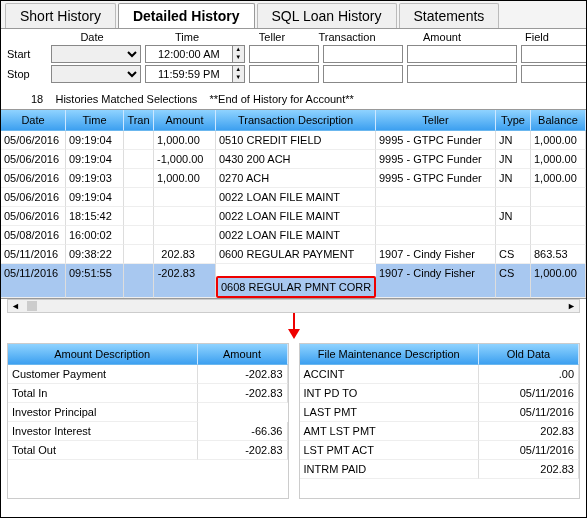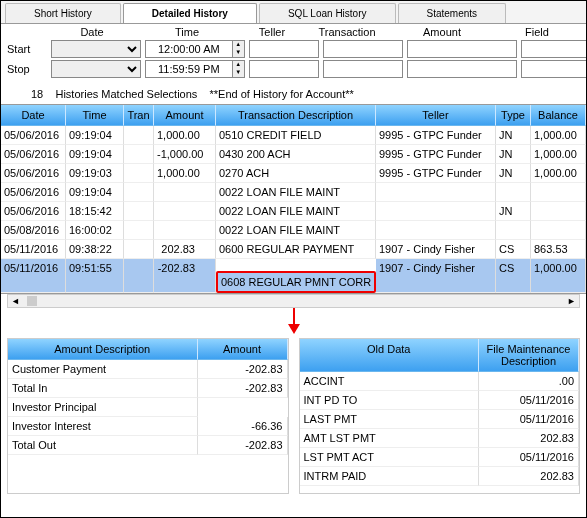--- a/index.html
+++ b/index.html
@@ -12,27 +12,27 @@
     border: 1px solid #000;
     overflow: hidden;
   }
   .tabs {
     display: flex;
     border-bottom: 1px solid #999;
     padding: 2px 4px 0 4px;
     background: #f4f4f4;
   }
   .tab {
-    padding: 4px 28px;
+    padding: 4px 14px;
     border: 1px solid #bbb;
     border-bottom: none;
     margin-right: 2px;
     background: #f0f0f0;
     cursor: pointer;
-    font-size: 10px;
+    font-size: 14px;
     border-radius: 2px 2px 0 0;
   }
   .tab.active {
     background: #fff;
     font-weight: bold;
     border-color: #999;
   }
   .filters {
     padding: 2px 6px 6px 6px;
   }
@@ -331,22 +331,22 @@
           <div class="panel-row">
             <div>Total Out</div>
             <div class="num">-202.83</div>
           </div>
         </div>
     </div>
   </div>
   <div class="panel right-panel">
     <div class="panel-body">
       <div class="panel-header">
+        <div>File Maintenance Description</div>
         <div>Old Data</div>
-        <div>File Maintenance Description</div>
       </div>
       <div id="right-body">
           <div class="panel-row">
             <div>ACCINT</div>
             <div class="rt">.00</div>
           </div>
           <div class="panel-row">
             <div>INT PD TO</div>
             <div class="rt">05/11/2016</div>
           </div>

